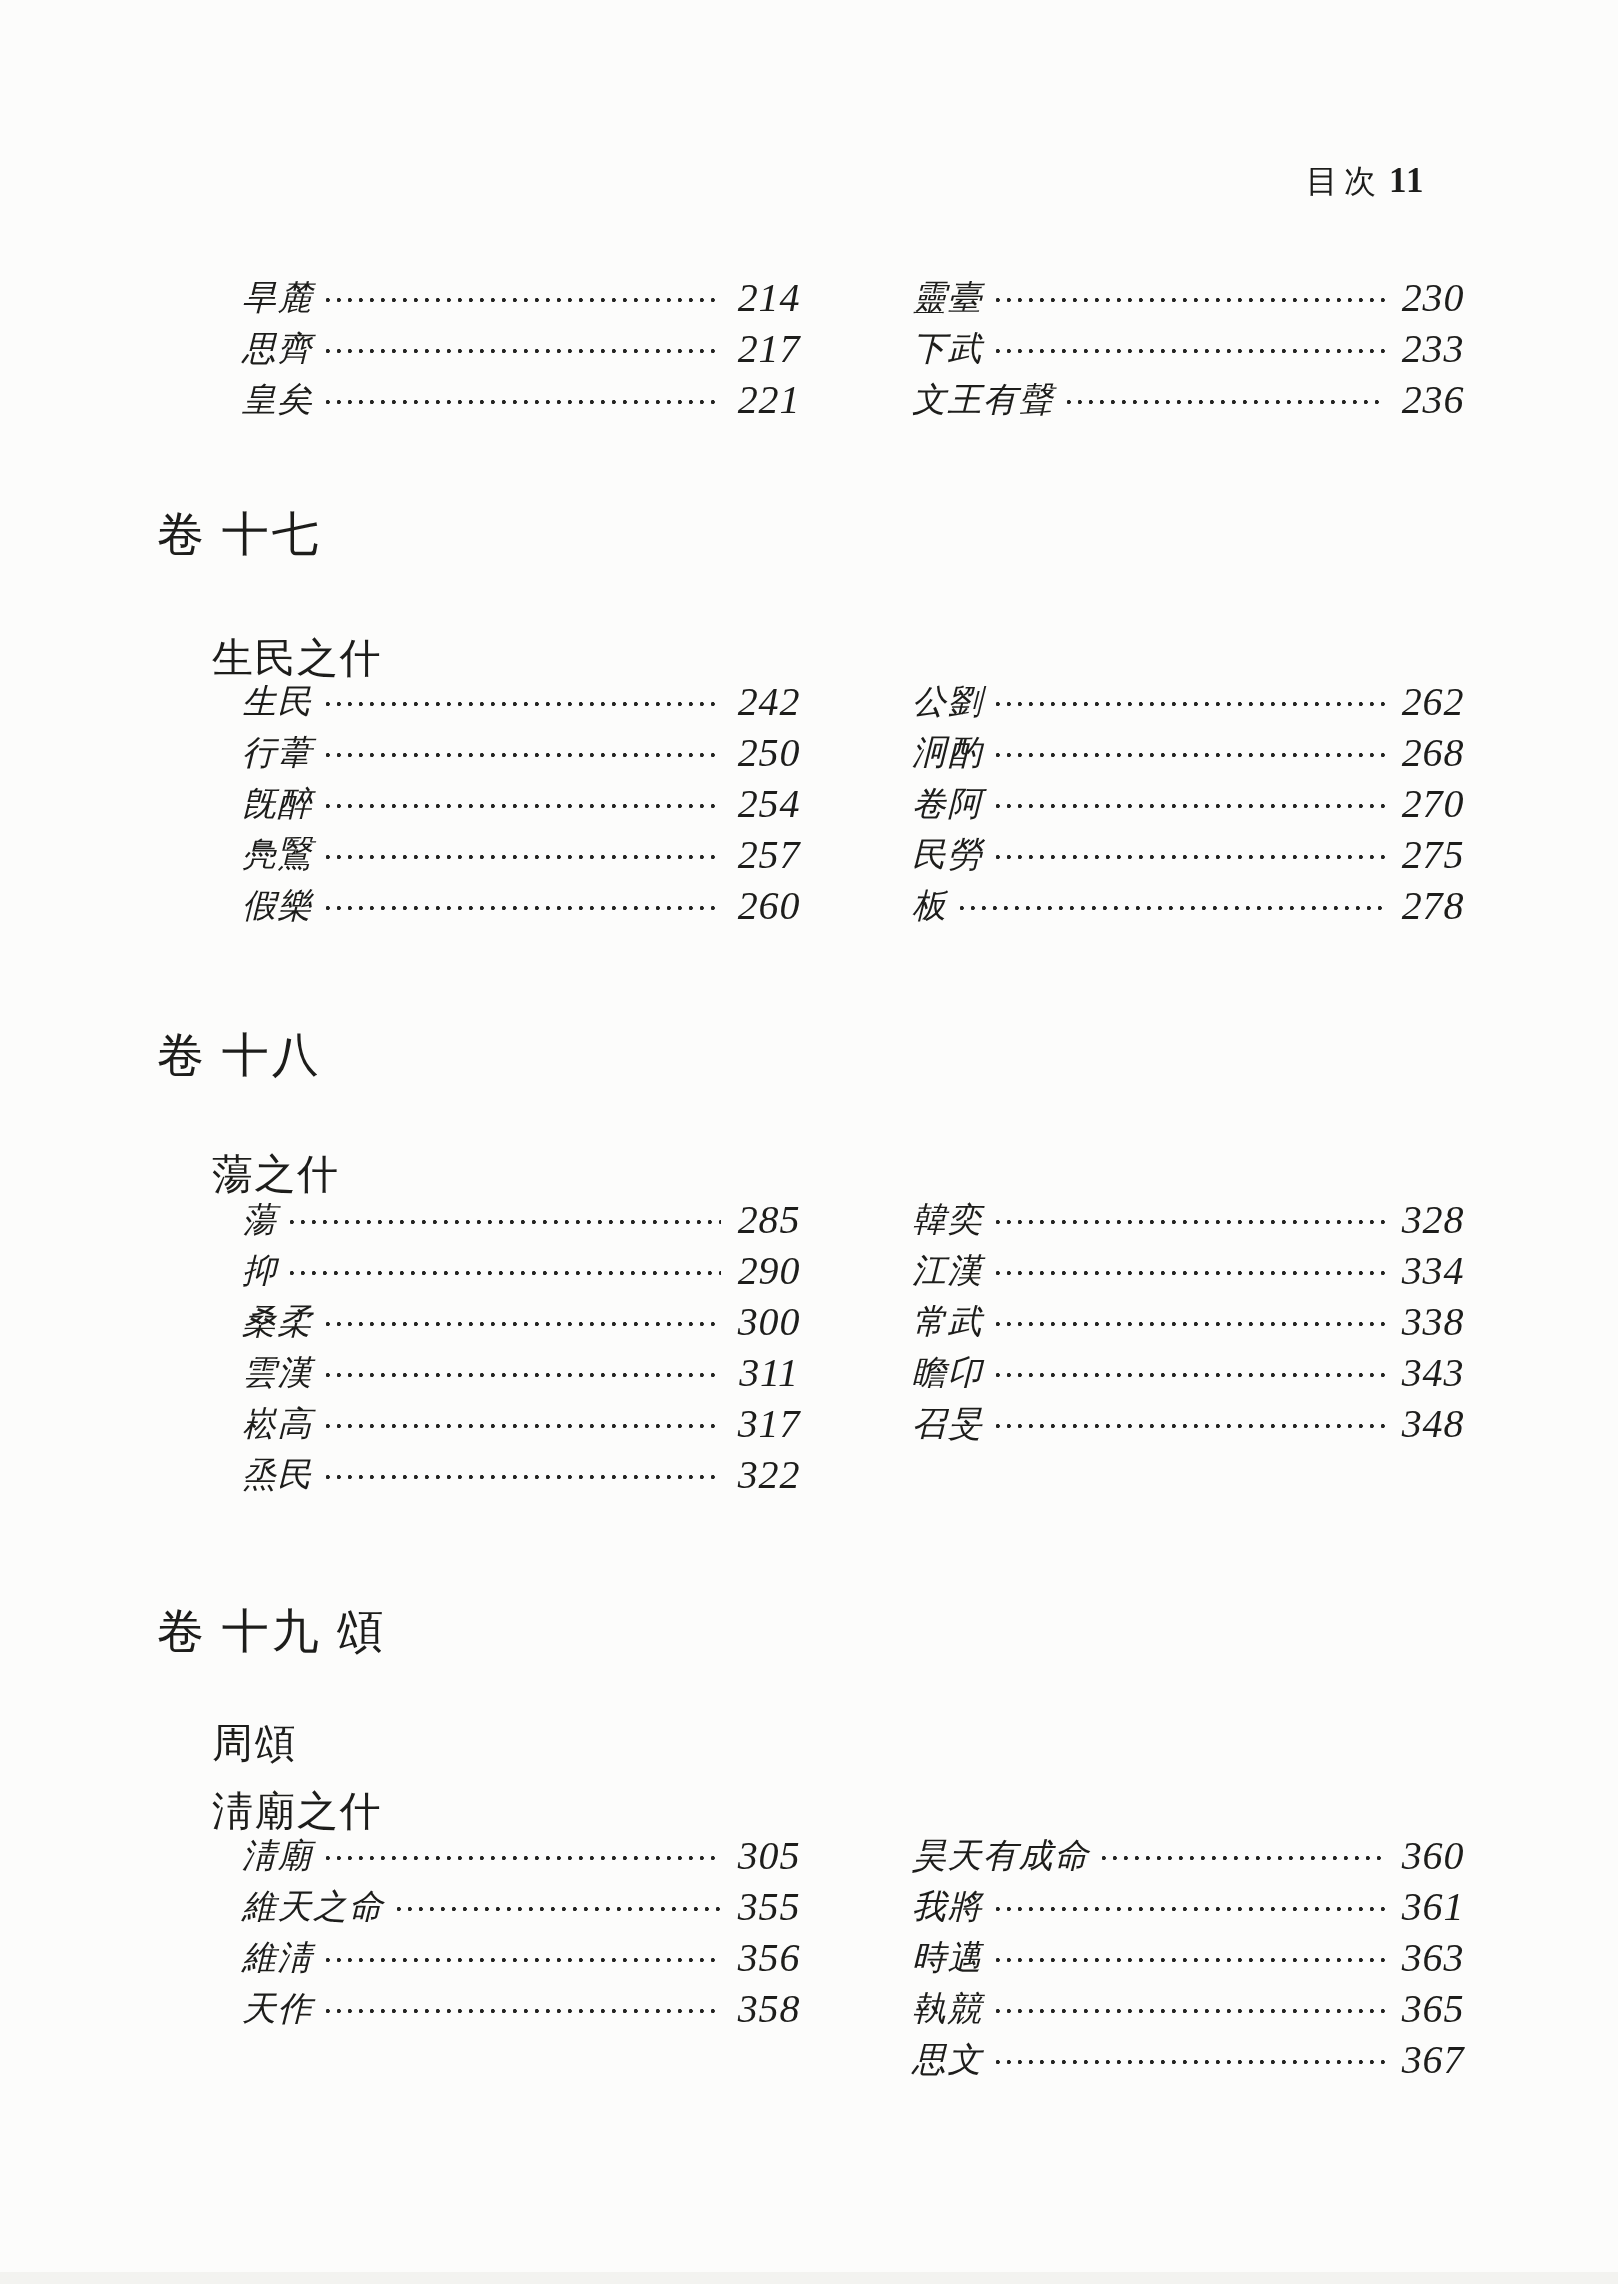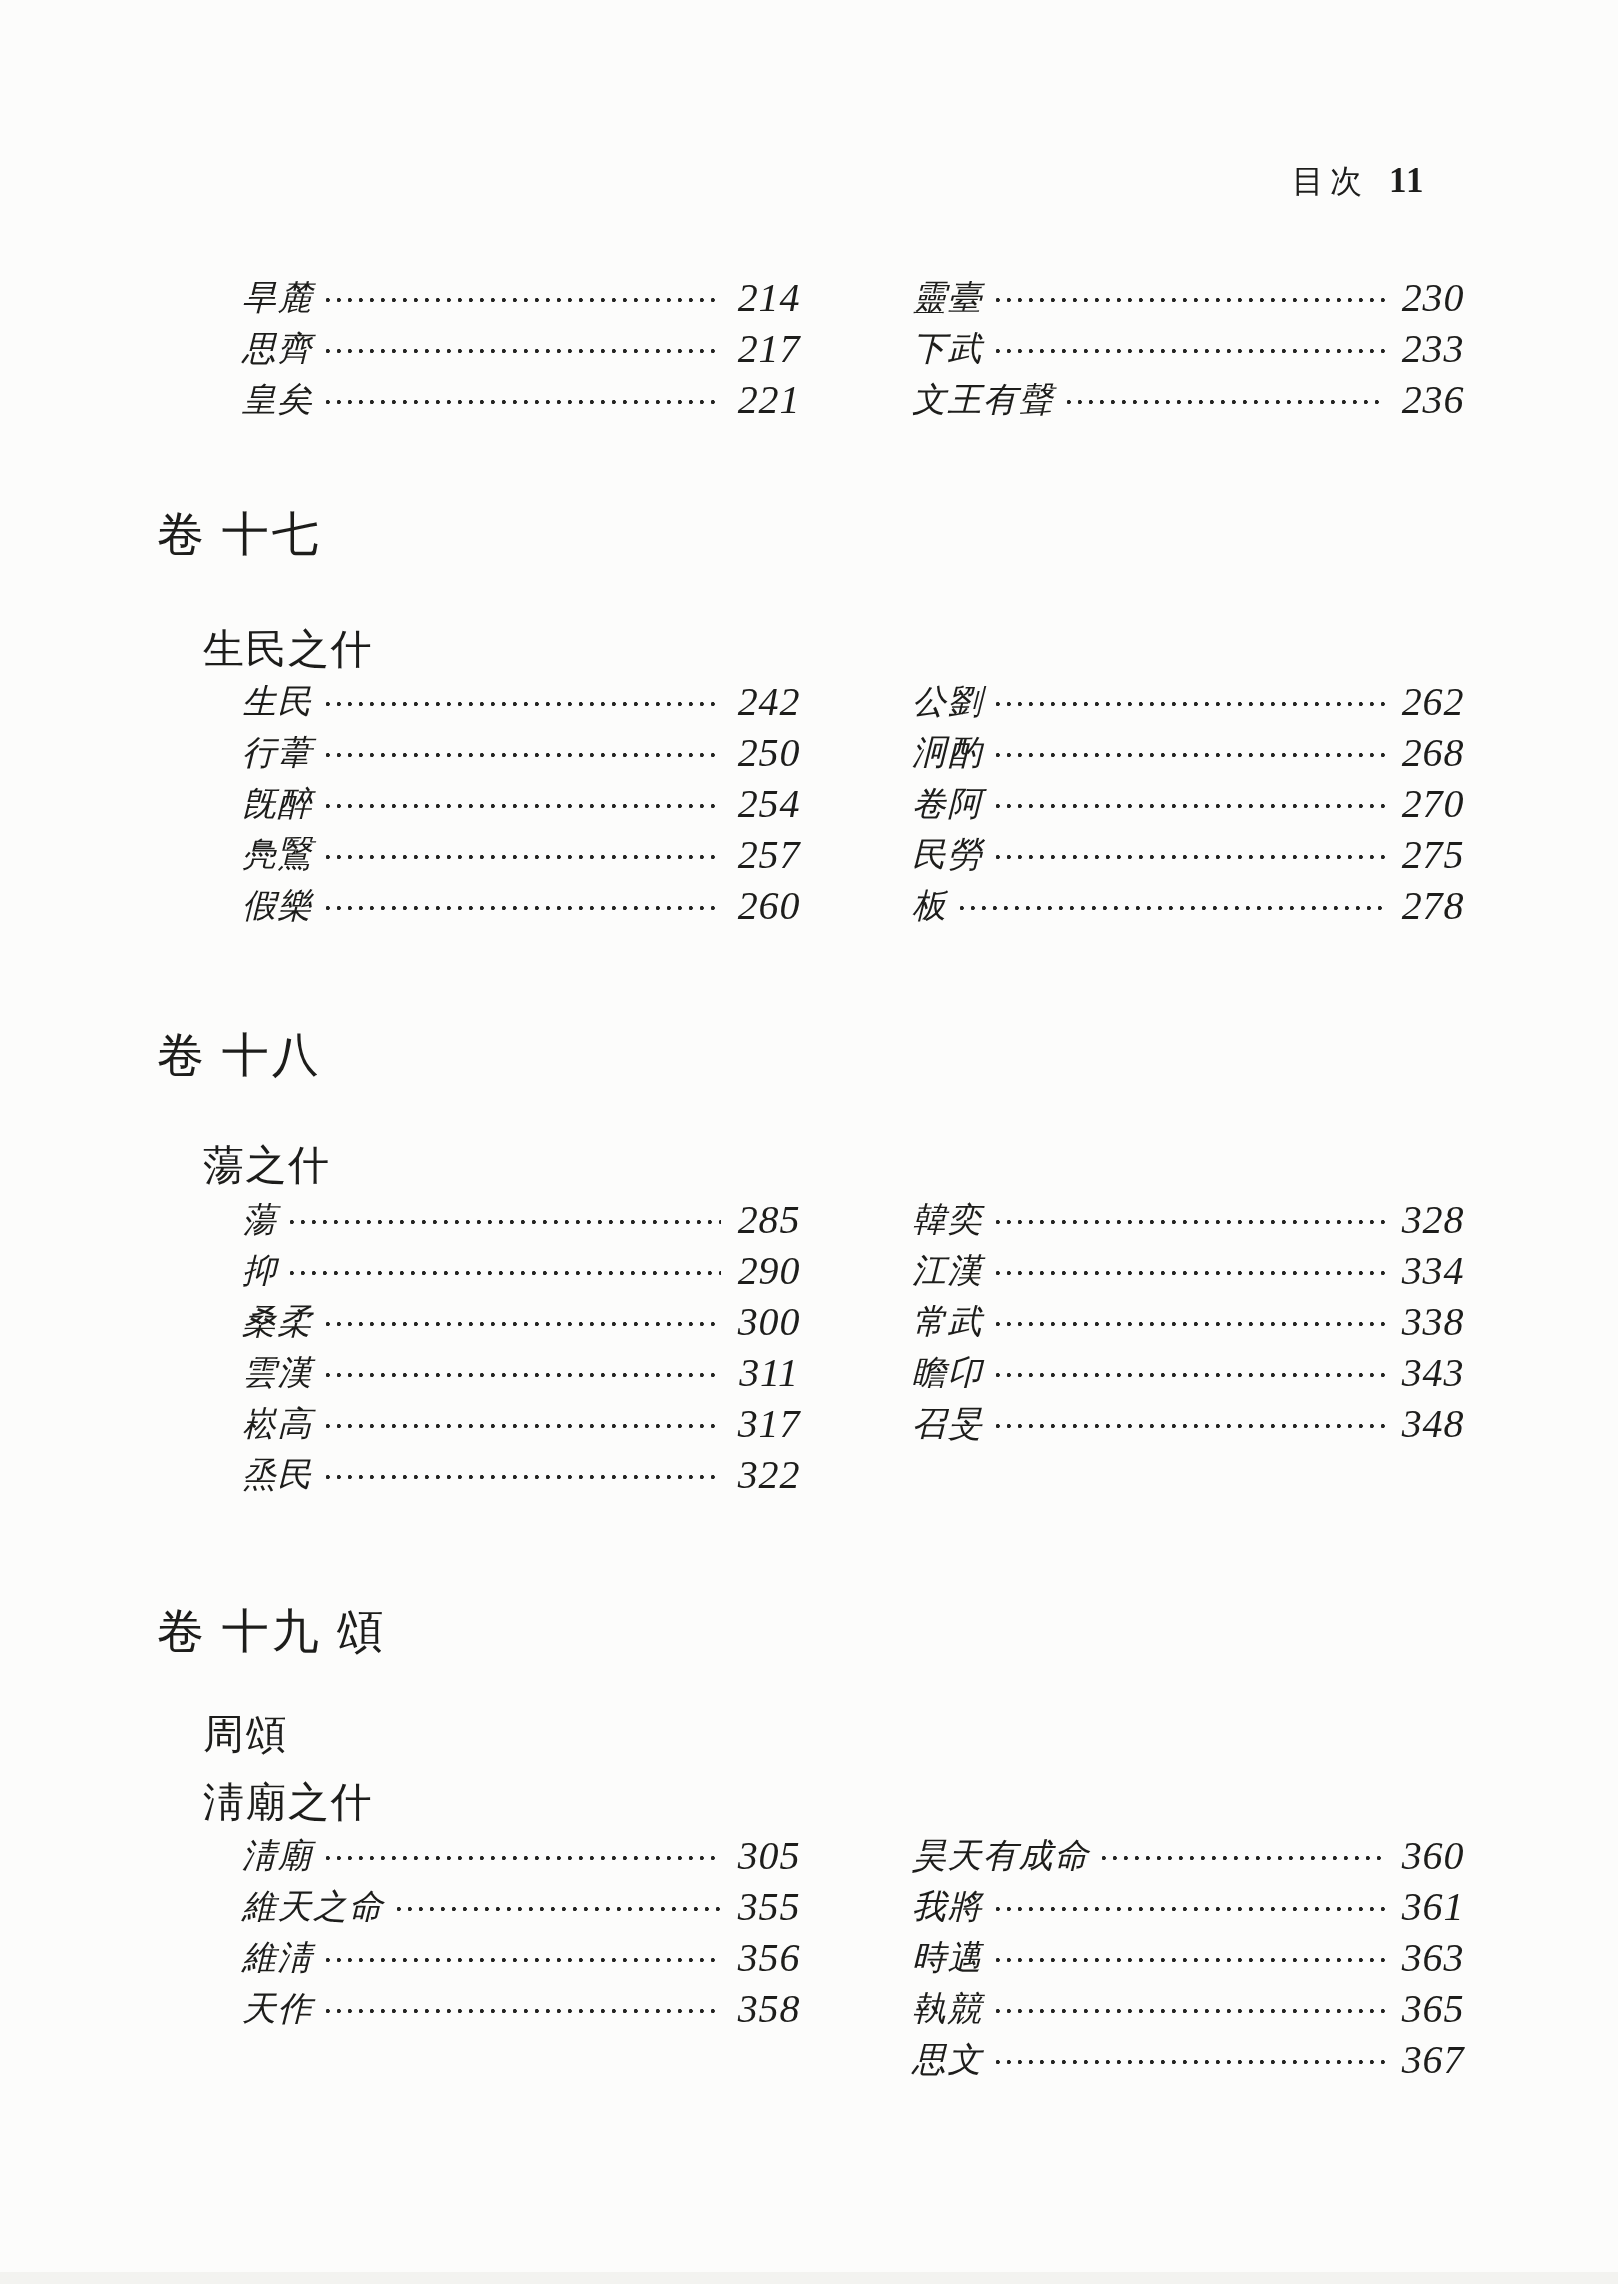--- a/index.html
+++ b/index.html
@@ -18,33 +18,33 @@
   
   .scan-edge {
     position: absolute; left: 0; bottom: 0;
     width: 100%; height: 12px;
     background: #ebebe8; opacity: .55;
   }
 
   
   .page-header {
     position: absolute; top: 160px; right: 193px;
-    display: flex; align-items: baseline; gap: 21px;
+    display: flex; align-items: baseline; gap: 7px;
   }
   .page-header .hdr-label { font-size: 32px; letter-spacing: 6px; }
   .page-header .hdr-num   { font-size: 35px; font-weight: bold; letter-spacing: 1.5px; }
 
   
   .volume {
     position: absolute; left: 157px; margin: 0;
     font-size: 47px; font-weight: normal; line-height: 1.1;
     letter-spacing: 3px; white-space: pre;
   }
   .section {
-    position: absolute; left: 196px; margin: 7px;
+    position: absolute; left: 196px; margin: 16px;
     font-size: 41px; font-weight: normal; line-height: 1.1;
     letter-spacing: 1.5px; white-space: pre;
   }
 
   
   .entries { position: absolute; left: 0; width: 1618px; }
   .col { position: absolute; top: 0; font-style: italic; }
   .col-left  { left: 242px;  width: 563px; }
   .col-right { left: 912px; width: 557px; }
 

